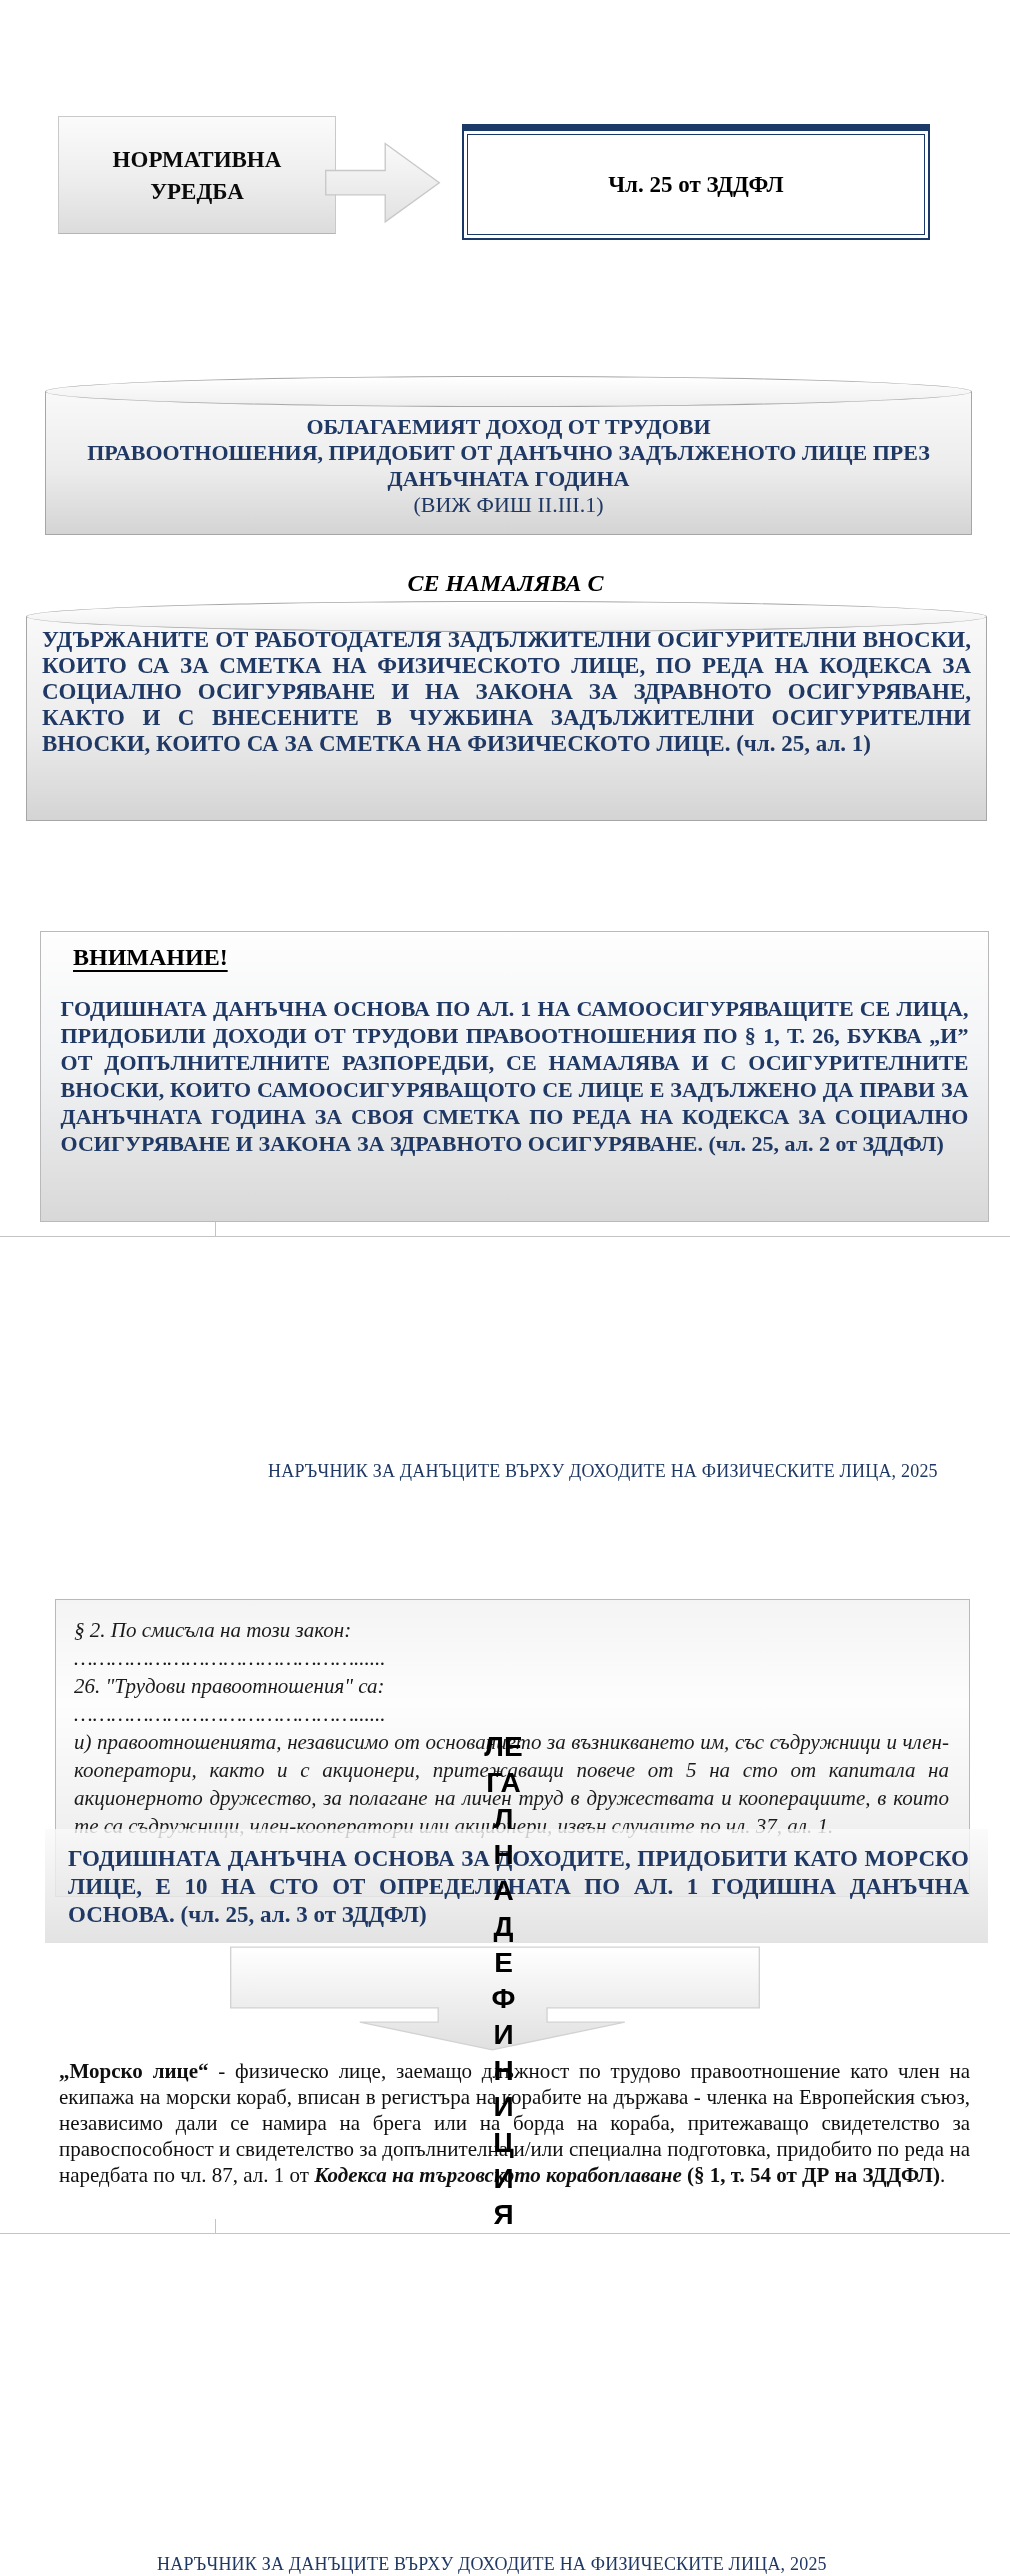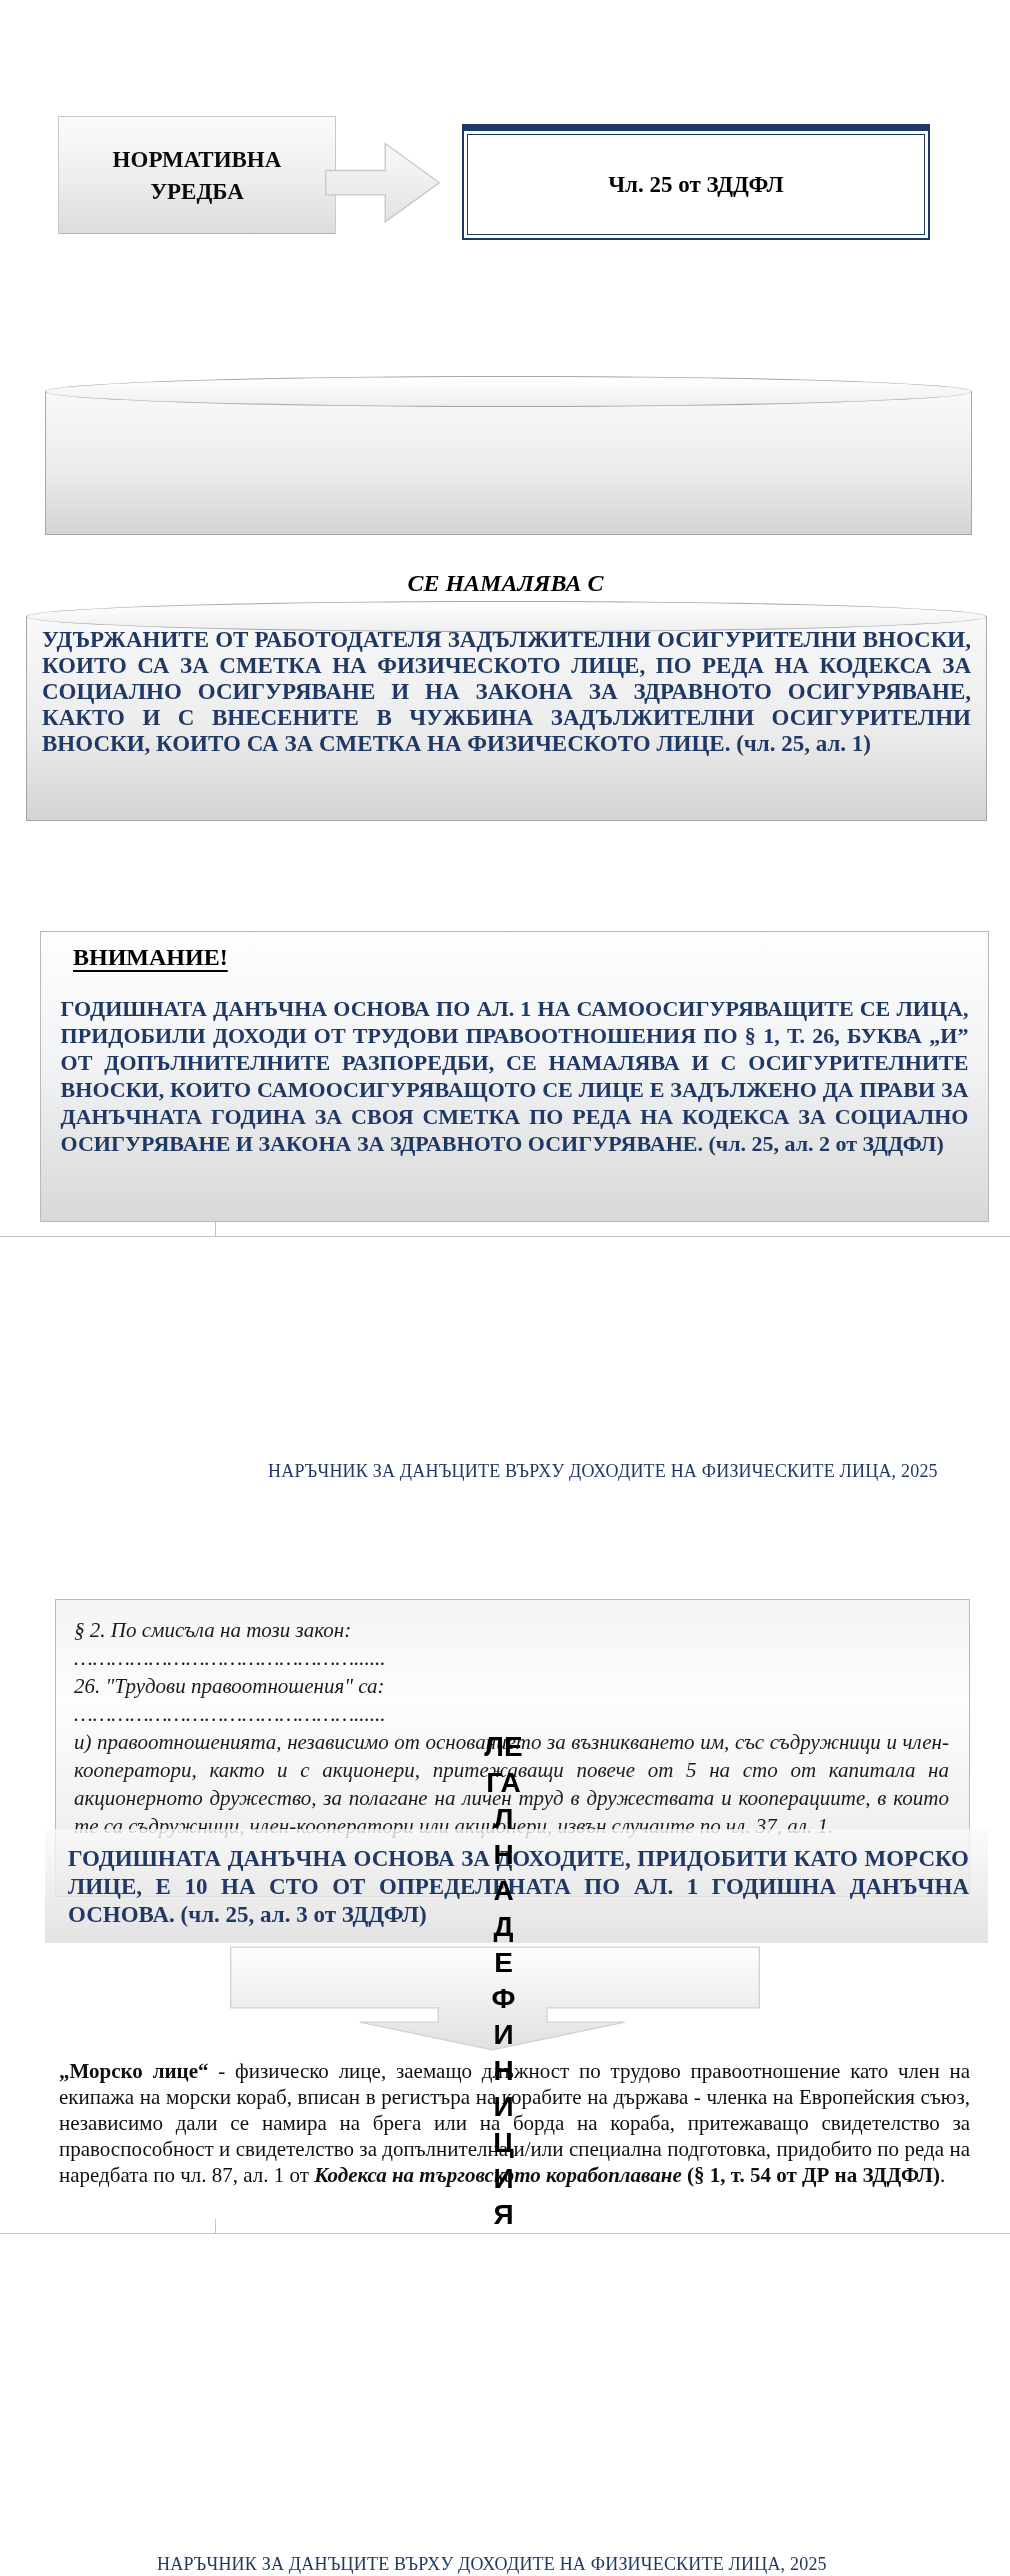--- a/index.html
+++ b/index.html
@@ -110,20 +110,26 @@
   <div class="abs law-box">
     <div class="law-box-inner">
       <span class="law-box-label">Чл. 25 от ЗДДФЛ</span>
     </div>
   </div>
 
 
   <div class="cylinder cyl1">
     <div class="cyl-body"></div>
     <div class="cyl-top"></div>
+    <div class="cyl1-text">
+      <div>ОБЛАГАЕМИЯТ ДОХОД ОТ ТРУДОВИ</div>
+      <div>ПРАВООТНОШЕНИЯ, ПРИДОБИТ ОТ ДАНЪЧНО ЗАДЪЛЖЕНОТО ЛИЦЕ ПРЕЗ</div>
+      <div>ДАНЪЧНАТА ГОДИНА</div>
+      <div class="fw-n">(ВИЖ ФИШ II.III.1)</div>
+    </div>
   </div>
 
   <div class="abs reduce-label">СЕ НАМАЛЯВА С</div>
 
   <div class="cylinder cyl2">
     <div class="cyl-body"></div>
     <div class="cyl-top"></div>
     <div class="cyl2-text">УДЪРЖАНИТЕ ОТ РАБОТОДАТЕЛЯ ЗАДЪЛЖИТЕЛНИ ОСИГУРИТЕЛНИ ВНОСКИ, КОИТО СА ЗА СМЕТКА НА ФИЗИЧЕСКОТО ЛИЦЕ, ПО РЕДА НА КОДЕКСА ЗА СОЦИАЛНО ОСИГУРЯВАНЕ И НА ЗАКОНА ЗА ЗДРАВНОТО ОСИГУРЯВАНЕ, КАКТО И С ВНЕСЕНИТЕ В ЧУЖБИНА ЗАДЪЛЖИТЕЛНИ ОСИГУРИТЕЛНИ ВНОСКИ, КОИТО СА ЗА СМЕТКА НА ФИЗИЧЕСКОТО ЛИЦЕ. (чл. 25, ал. 1)</div>
   </div>
 

